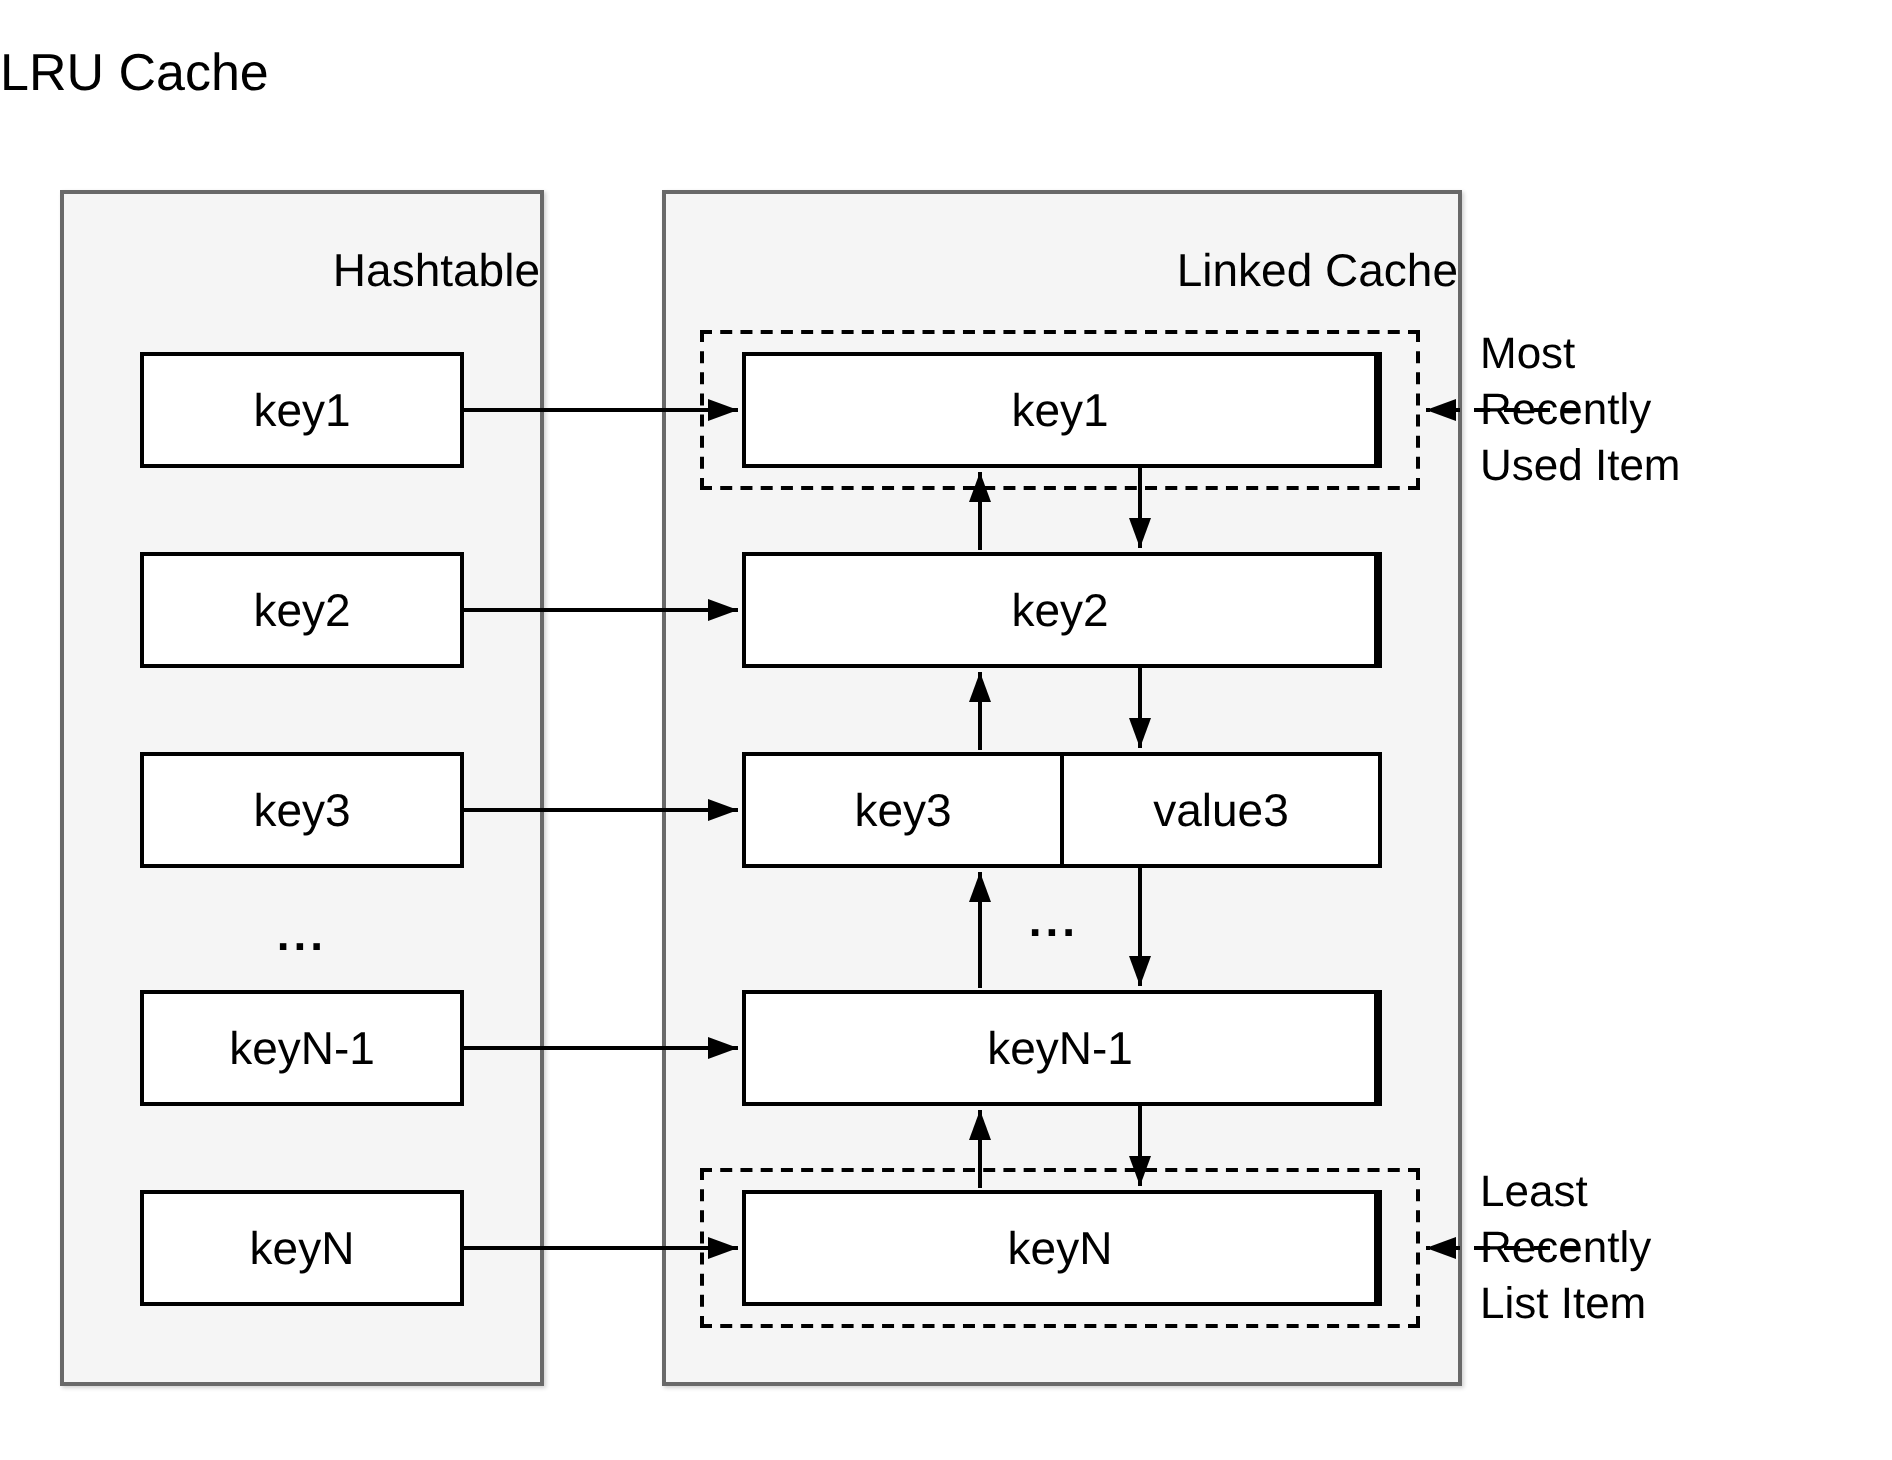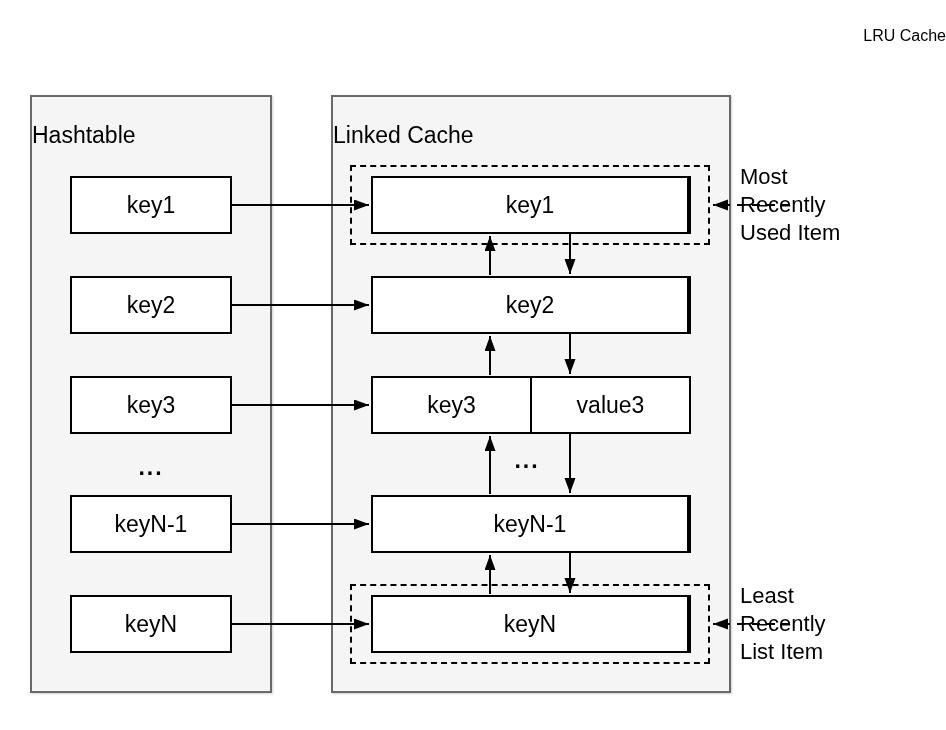--- a/index.html
+++ b/index.html
@@ -14,42 +14,42 @@
     width: 946px;
     height: 730px;
     background: #ffffff;
     overflow: hidden;
   }
   .diagram-title {
     position: absolute;
     top: 22px;
     left: 0;
     width: 946px;
-    text-align: right;
-    font-size: 16px;
+    text-align: left;
+    font-size: 26px;
     line-height: 28px;
     white-space: pre;
   }
   .panel {
     position: absolute;
     top: 95px;
     height: 598px;
     background: #f5f5f5;
     border: 2px solid #696969;
     box-sizing: border-box;
     box-shadow: 1px 1px 2px rgba(0,0,0,0.18);
   }
   #panel-hashtable { left: 30px;  width: 242px; }
   #panel-linkedlist { left: 331px; width: 400px; }
   .panel-title {
     position: absolute;
     top: 25px;
     left: 0;
     width: 100%;
-    text-align: left;
+    text-align: right;
     font-size: 23px;
     line-height: 26px;
   }
   .hbox {
     position: absolute;
     left: 70px;
     width: 162px;
     height: 58px;
     background: #ffffff;
     border: 2px solid #000000;

